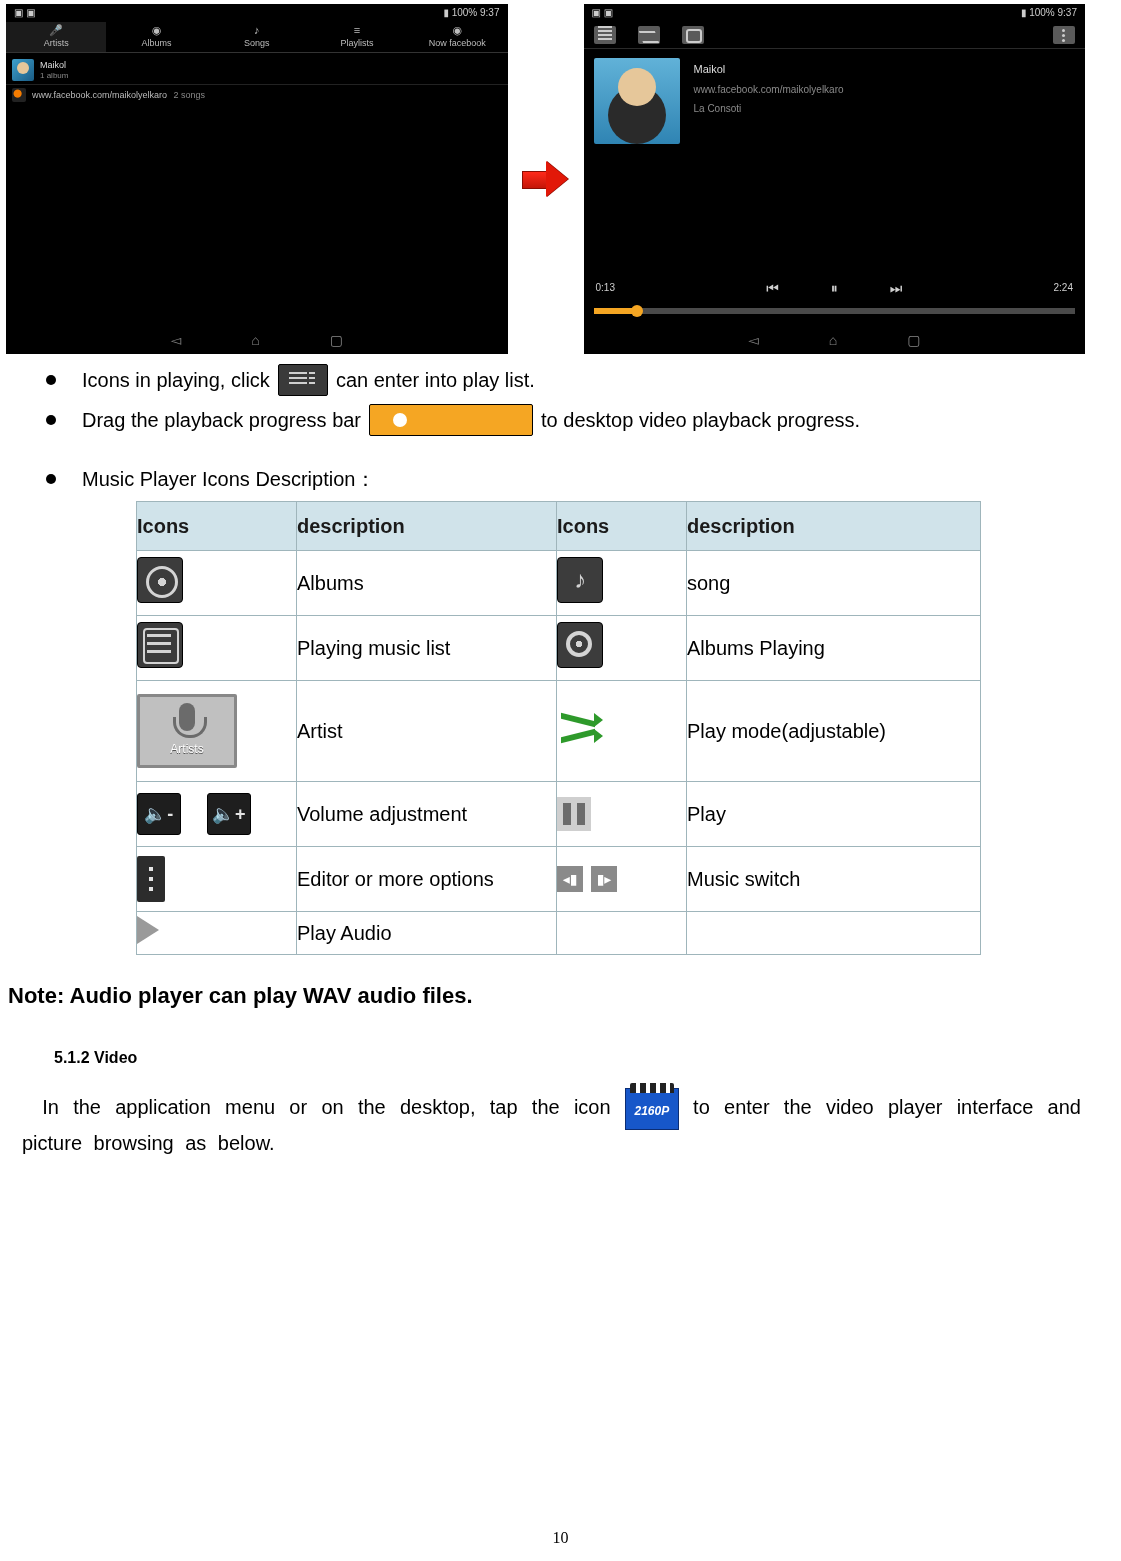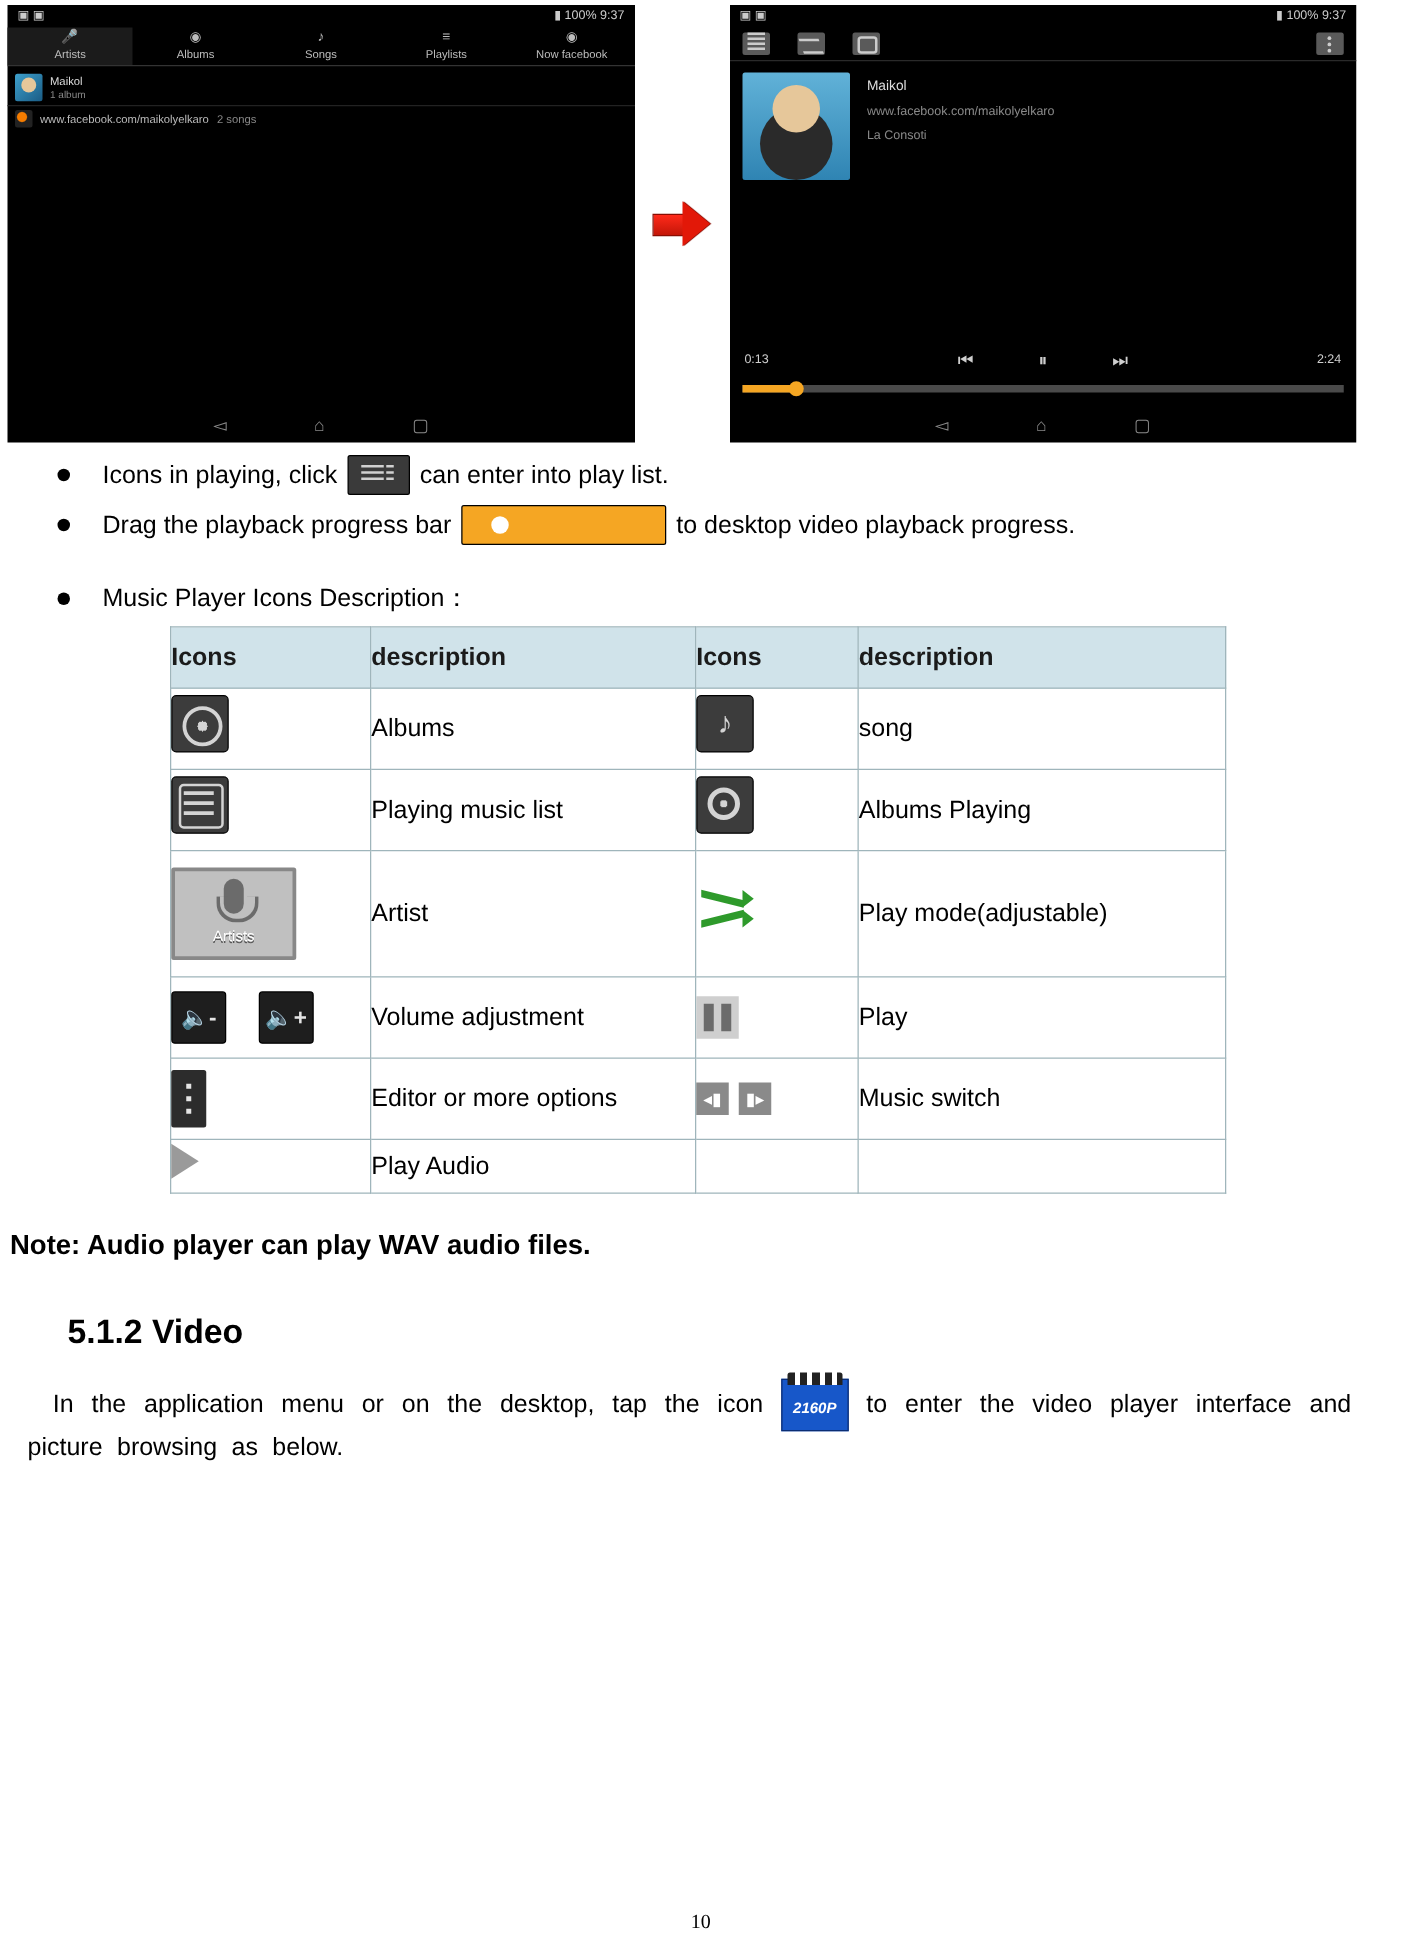--- a/index.html
+++ b/index.html
@@ -292,21 +292,21 @@
   .ci-dots span{width:4px;height:4px;background:#e4e4e4;}
   .ci-switch{display:flex;gap:8px;}
   .ci-switch .sw{width:26px;height:26px;background:#8a8a8a;display:flex;align-items:center;justify-content:center;color:#fff;font-size:14px;}
   .ci-play{
     width:0;height:0;border-top:14px solid transparent;border-bottom:14px solid transparent;
     border-left:22px solid #9a9a9a;display:inline-block;
   }
 
   
   .note{font-weight:bold;font-size:22px;margin:26px 0 0 2px;}
-  .h-sub{font-weight:bold;font-size:27px;margin:36px 0 0 48px;}
+  .h-sub{font-weight:bold;font-size:16px;margin:36px 0 0 48px;}
   .para{margin:20px 4px 0 16px;font-size:20px;display:block;text-align:justify;}
   .para .gap{display:inline-block;}
   .video-icon{
     display:inline-block;vertical-align:middle;width:52px;height:40px;
     background:#1757c9;border:1px solid #0b2d73;position:relative;color:#fff;
     font-size:12px;line-height:44px;text-align:center;font-style:italic;font-weight:bold;
     margin:0 6px;
   }
   .video-icon::before{
     content:"";position:absolute;top:-6px;left:4px;width:44px;height:10px;

